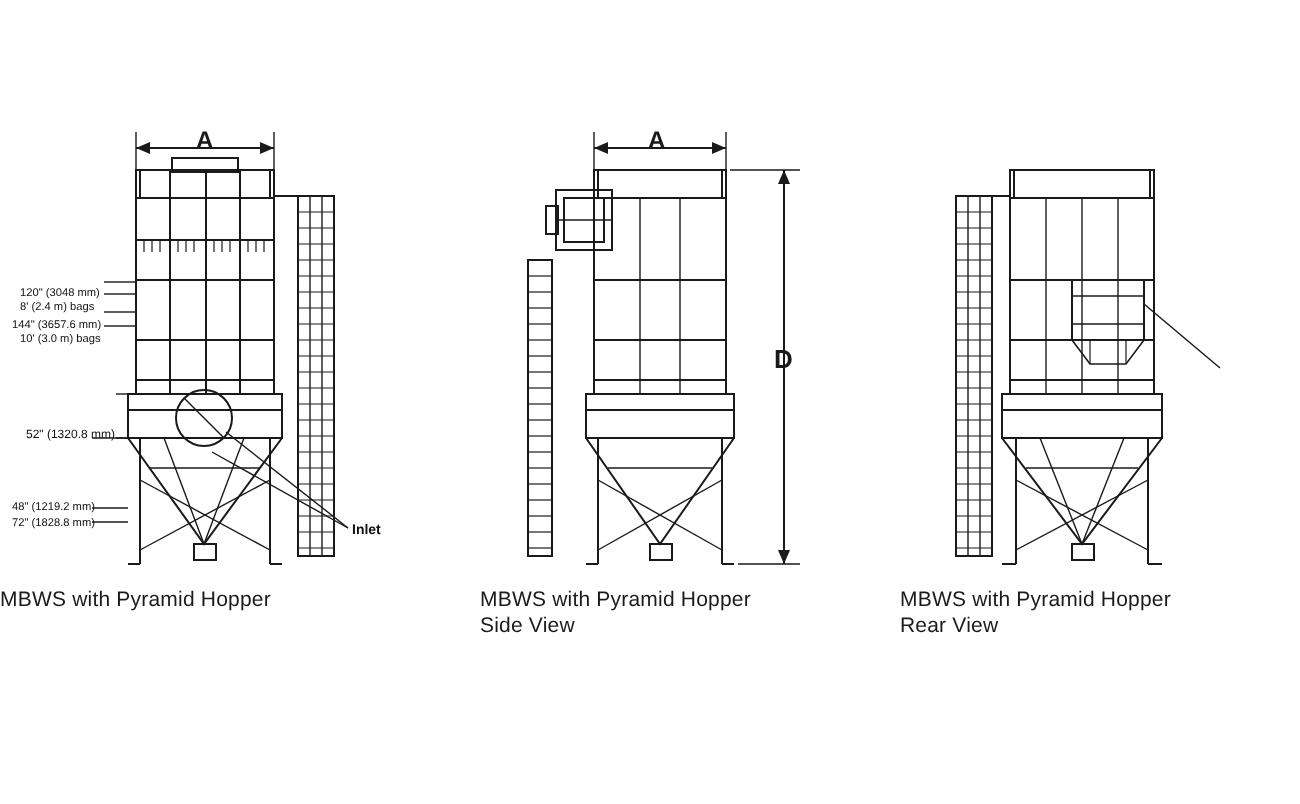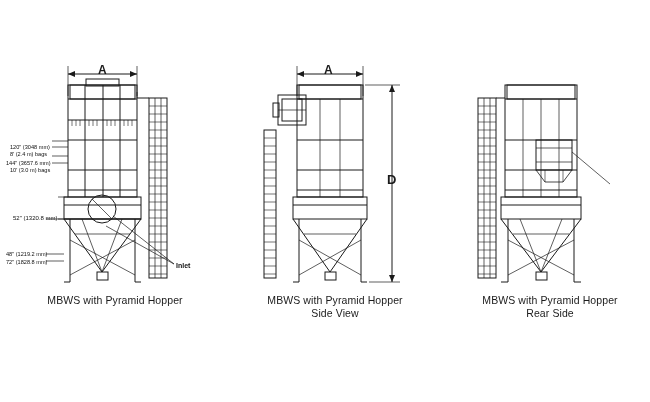--- a/index.html
+++ b/index.html
@@ -24,21 +24,20 @@
     position: absolute;
     top: 0;
     height: 340px;
   }
   .fig-1 { left: 0;   width: 230px; }
   .fig-2 { left: 240px; width: 190px; }
   .fig-3 { left: 450px; width: 200px; }
 
   .caption {
     position: absolute;
-    text-align: center;
     font-size: 10.5px;
     line-height: 13px;
     color: #1b1b1b;
     letter-spacing: .1px;
   }
   .cap1 { left: 0;   top: 294px; width: 230px; }
   .cap2 { left: 240px; top: 294px; width: 190px; }
   .cap3 { left: 450px; top: 294px; width: 200px; }
 
   .dimtext {
@@ -357,16 +356,16 @@
 
   <div class="caption cap1">MBWS with Pyramid Hopper</div>
 
   <div class="caption cap2">
     <span>MBWS with Pyramid Hopper</span><br>
     <span>Side View</span>
   </div>
 
   <div class="caption cap3">
     <span>MBWS with Pyramid Hopper</span><br>
-    <span>Rear Side</span>
+    <span>Rear View</span>
   </div>
 
 </div>
 
 </body></html>

